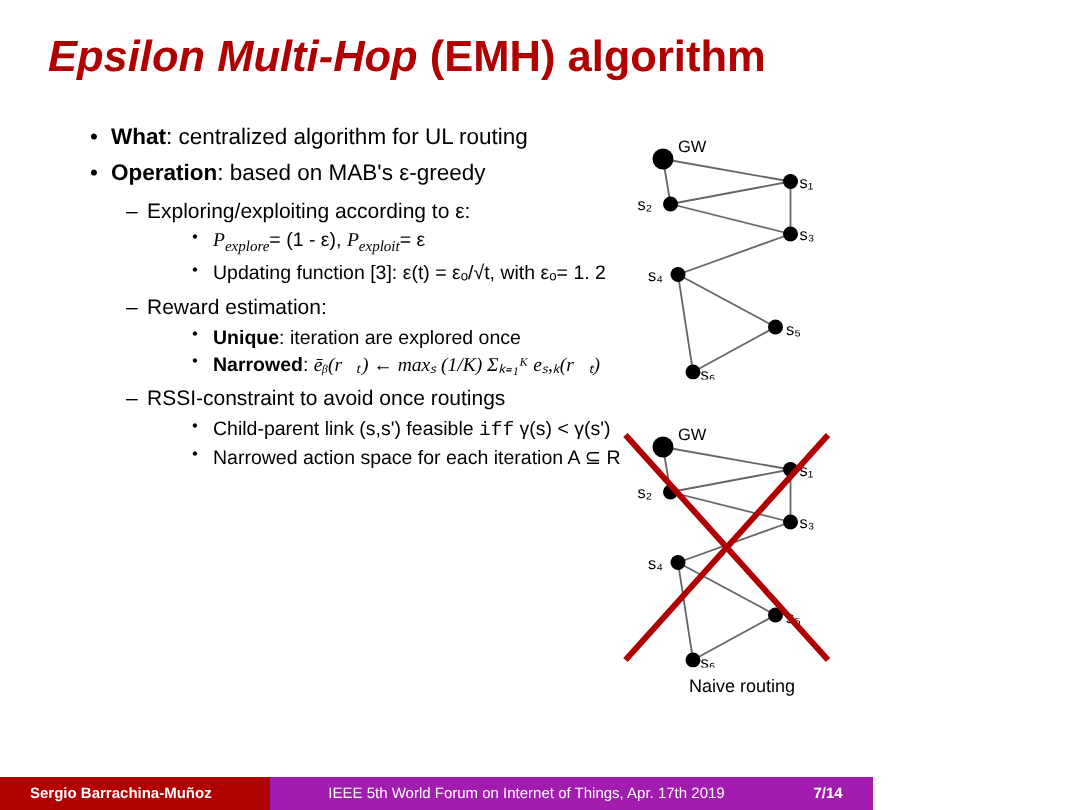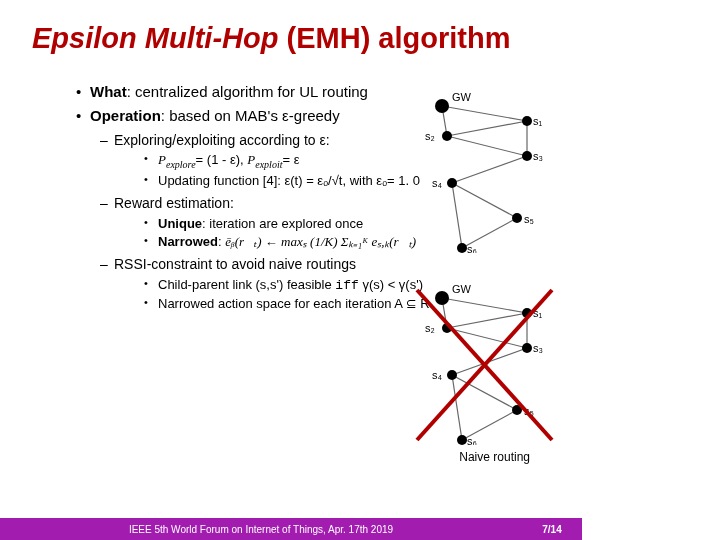--- a/index.html
+++ b/index.html
@@ -1,19 +1,19 @@
 <!DOCTYPE html>
 <html><head>
 <meta charset="utf-8">
 <style>
 body{margin:0;font-family:Arial,Helvetica,sans-serif;color:#000;background:#fff;font-size:12px}
 .slide{width:582px;height:540px;position:relative;box-sizing:border-box}
 .title{font-family:"Trebuchet MS",Arial,sans-serif;font-style:italic;font-weight:bold;color:#b00000;font-size:29px;padding:22px 0 8px 32px}
 .title .suffix{font-style:normal}
-.content{position:absolute;left:52px;top:82px;width:500px;font-size:15px;line-height:1.35}
+.content{position:absolute;left:36px;top:82px;width:500px;font-size:15px;line-height:1.35}
 .bull1{margin:0 0 4px 24px;position:relative;padding-left:14px}
 .bull1:before{content:"•";position:absolute;left:0;top:0}
 .bull1 b{font-weight:bold}
 .sub1{margin:4px 0 2px 48px;position:relative;padding-left:14px;font-size:14px}
 .sub1:before{content:"–";position:absolute;left:0;top:0}
 .sub2{margin:1px 0 1px 92px;position:relative;padding-left:14px;font-size:13px}
 .sub2:before{content:"•";position:absolute;left:0;top:0;font-size:11px}
 .subs{font-size:10px;vertical-align:sub}
 .formula{font-family:Liberation Serif, serif;font-style:italic}
 .svgbox1{position:absolute;right:20px;top:88px;width:155px;height:165px}
@@ -30,27 +30,27 @@
 <body>
 <div class="slide">
 <div class="title"><span>Epsilon Multi-Hop</span> <span class="suffix">(EMH) algorithm</span></div>
 
 <div class="content">
 <div class="bull1"><b><span>What</span></b>: <span>centralized algorithm for UL routing</span></div>
 <div class="bull1"><b><span>Operation</span></b>: <span>based on MAB's ε-greedy</span></div>
 
 <div class="sub1"><span>Exploring/exploiting according to ε:</span></div>
 <div class="sub2"><span class="formula">P<span class="subs">explore</span></span>= <span>(1 - ε)</span>, <span class="formula">P<span class="subs">exploit</span></span>= <span>ε</span></div>
-<div class="sub2"><span>Updating function [4]: ε(t) = εₒ/√t, with εₒ= 1. 0</span></div>
+<div class="sub2"><span>Updating function [3]: ε(t) = εₒ/√t, with εₒ= 1. 2</span></div>
 
 <div class="sub1"><span>Reward estimation:</span></div>
 <div class="sub2"><b><span>Unique</span></b>: <span>iteration are explored once</span></div>
 <div class="sub2"><b><span>Narrowed</span></b>: <span class="formula">ēᵦ(r⃗ₜ) ← maxₛ (1/K) Σₖ₌₁ᴷ eₛ,ₖ(r⃗ₜ)</span></div>
 
-<div class="sub1"><span>RSSI-constraint to avoid naive routings</span></div>
+<div class="sub1"><span>RSSI-constraint to avoid once routings</span></div>
 <div class="sub2"><span>Child-parent link (s,s') feasible</span> <code>iff</code> <span>γ(s) &lt; γ(s')</span></div>
 <div class="sub2"><span>Narrowed action space for each iteration A ⊆ R</span></div>
 </div>
 
 <svg class="svgbox1" viewBox="0 0 155 165">
 <g stroke="#666" stroke-width="1.2" fill="none">
 <line x1="35" y1="18" x2="120" y2="33"></line>
         <line x1="120" y1="33" x2="40" y2="48"></line>
         <line x1="40" y1="48" x2="120" y2="68"></line>
 <line x1="120" y1="68" x2="45" y2="95"></line>
@@ -112,16 +112,17 @@
 </g>
 <g stroke="#b00000" stroke-width="4">
 <line x1="10" y1="10" x2="145" y2="160"></line>
         <line x1="145" y1="10" x2="10" y2="160"></line>
 </g>
 </svg>
 
 <div class="naive">Naive routing</div>
 
 <div class="footer">
+<div class="f1">Sergio Barrachina-Muñoz</div>
 <div class="f2">IEEE 5th World Forum on Internet of Things, Apr. 17th 2019</div>
 <div class="f3">7/14</div>
 </div>
 </div>
 
 </body></html>

